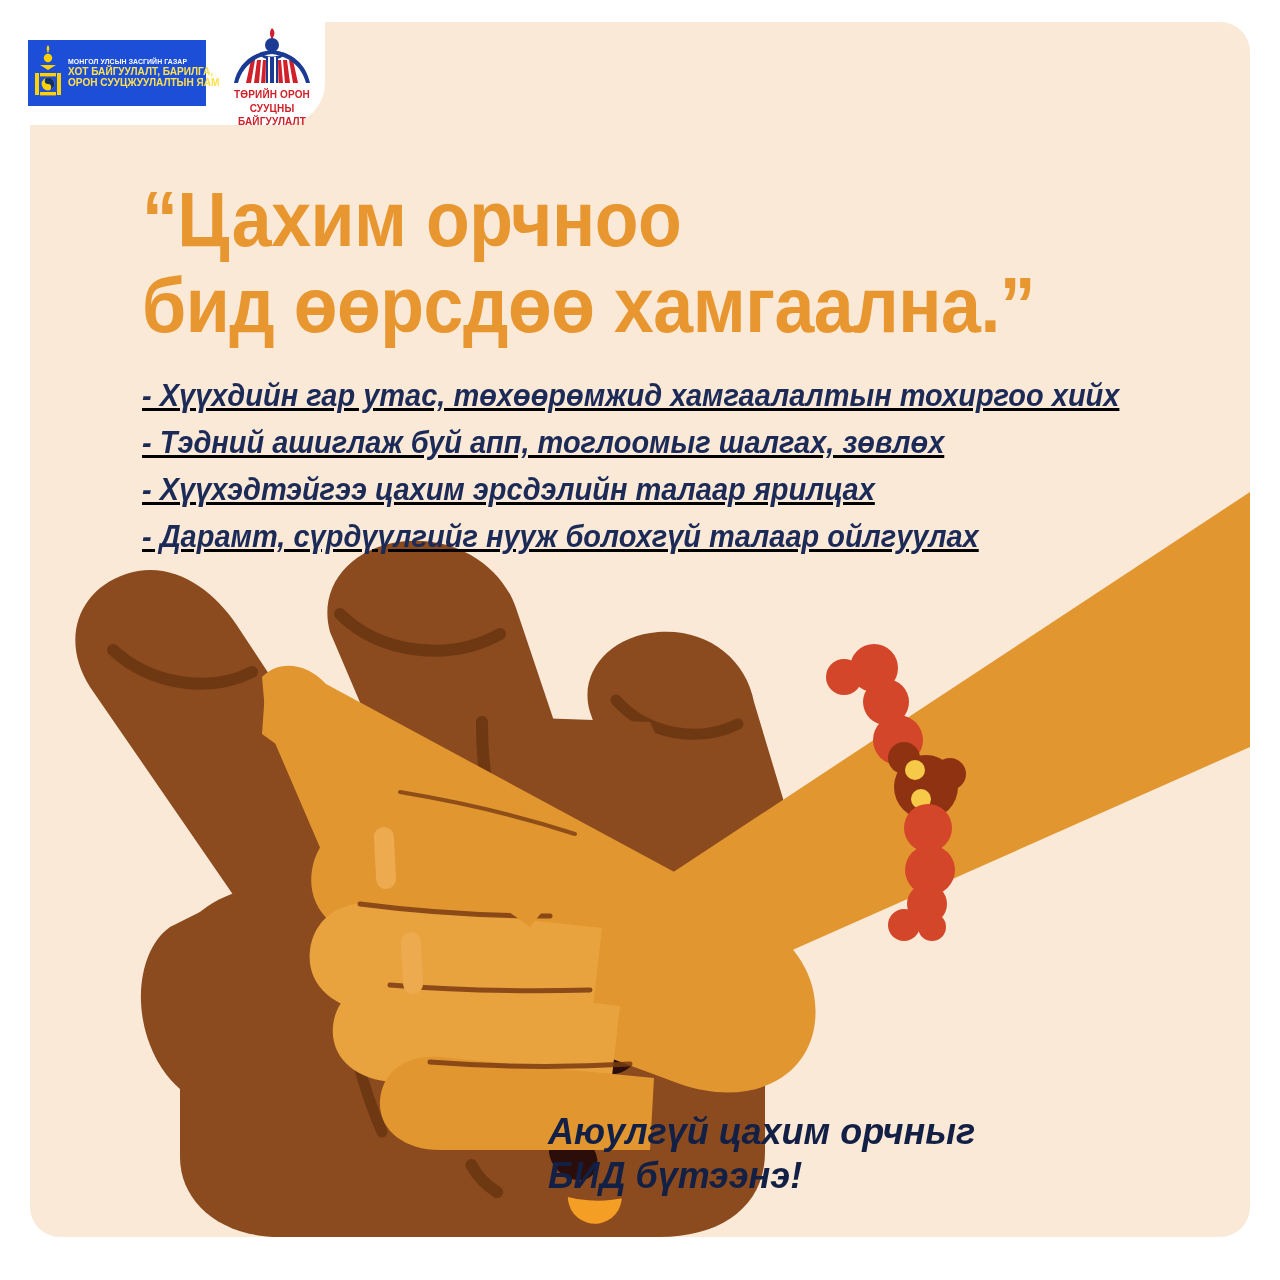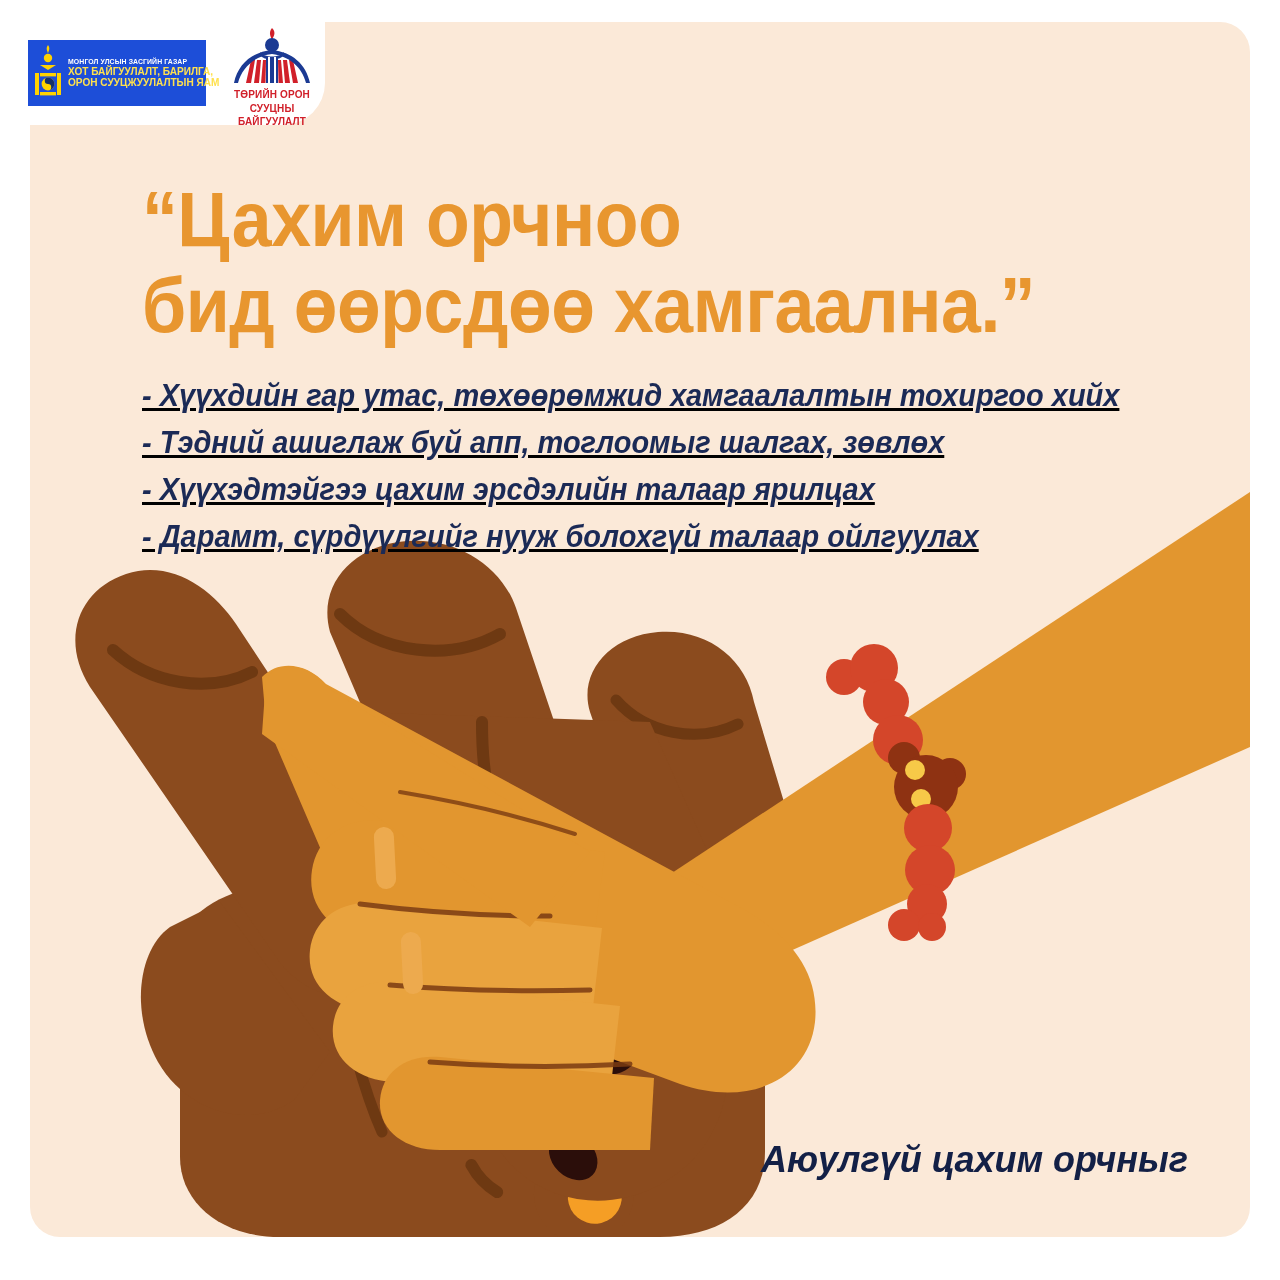--- a/index.html
+++ b/index.html
@@ -49,24 +49,23 @@
   
   #bullets{position:absolute;left:112px;top:358px;width:1080px;text-decoration:underline;}
   .bullet{
     color:#1B2A56;font-style:italic;font-weight:700;font-size:30.5px;line-height:1.0;
     margin-bottom:16.5px;white-space:nowrap;transform:scaleX(.95);transform-origin:left center;
     font-family:"Liberation Sans",sans-serif;
   }
 
   
   #slogan{
-    position:absolute;right:62px;top:1088px;width:640px;text-align:right;
+    position:absolute;right:62px;top:1088px;width:640px;
     color:#132046;font-style:italic;font-weight:700;font-size:36px;line-height:1.22;
     font-family:"Liberation Sans",sans-serif;
-    margin-top:28px;
   }
 
   
   #art{position:absolute;left:0;top:0;width:1220px;height:1215px;}
   svg{display:block;}
 </style>
 </head>
 <body>
 
 <div id="poster">
@@ -185,20 +184,21 @@
 
     <div id="bullets">
       <div class="bullet">- Хүүхдийн гар утас, төхөөрөмжид хамгаалалтын тохиргоо хийх</div>
       <div class="bullet">- Тэдний ашиглаж буй апп, тоглоомыг шалгах, зөвлөх</div>
       <div class="bullet">- Хүүхэдтэйгээ цахим эрсдэлийн талаар ярилцах</div>
       <div class="bullet">- Дарамт, сүрдүүлгийг нууж болохгүй талаар ойлгуулах</div>
     </div>
 
     <div id="slogan">
       <div>Аюулгүй цахим орчныг</div>
+      <div>БИД бүтээнэ!</div>
     </div>
 
   </div>
 
   <div id="header-plate"></div>
 
   <div id="logos">
 
     <div class="min-logo">
       <div class="soyombo">

